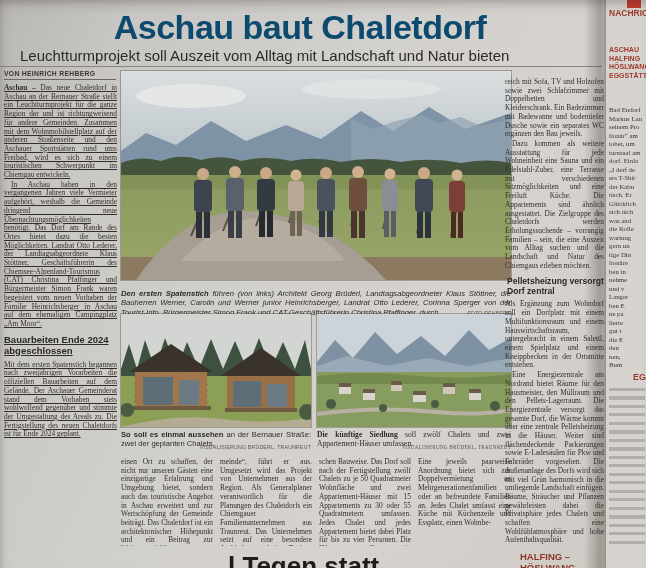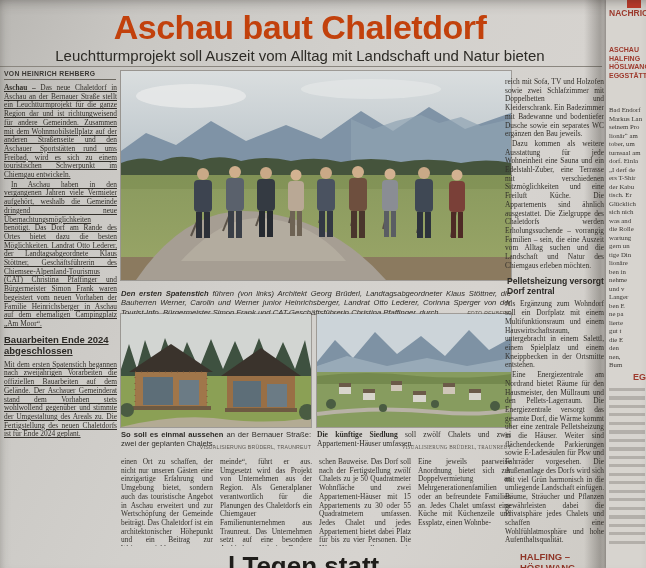--- a/index.html
+++ b/index.html
@@ -8,22 +8,22 @@
     font-family:"Liberation Serif", serif;
     background:linear-gradient(115deg,#b9b7b3 0%,#c9c7c3 16%,#d2d0cc 42%,#d6d3cf 68%,#cdcac4 100%);
     color:#35322e;
   }
   .vignette{position:absolute;inset:0;pointer-events:none;
     box-shadow:inset 0 10px 14px -10px rgba(40,35,30,.45), inset 8px 0 12px -10px rgba(40,35,30,.35);}
   .abs{position:absolute;}
   
   .headline{left:55px;top:8px;width:490px;text-align:center;
     font-family:"Liberation Sans",sans-serif;font-weight:bold;font-size:34px;
-    letter-spacing:-.5px;color:#c2410c;}
-  .subheadline{left:20px;top:47px;width:560px;text-align:center;
+    letter-spacing:-.5px;color:#0c4a6e;}
+  .subheadline{left:20px;top:47px;width:560px;text-align:left;
     font-family:"Liberation Sans",sans-serif;font-size:15px;color:#2d2b26;}
   .toprule{left:0;top:66px;width:602px;height:1px;background:#8a867f;}
   .byline{left:4px;top:70px;width:112px;
     font-family:"Liberation Sans",sans-serif;font-weight:bold;font-size:6.8px;
     letter-spacing:.3px;color:#3a3733;border-bottom:1px solid #6b675f;padding-bottom:2px;}
   
   .bodycol{font-size:7.4px;line-height:8.7px;text-align:justify;
     hyphens:auto;overflow:hidden;color:#33302b;}
   .bodycol p{margin:0;}
   .bodycol p + p{text-indent:7px;margin-top:1px;}

